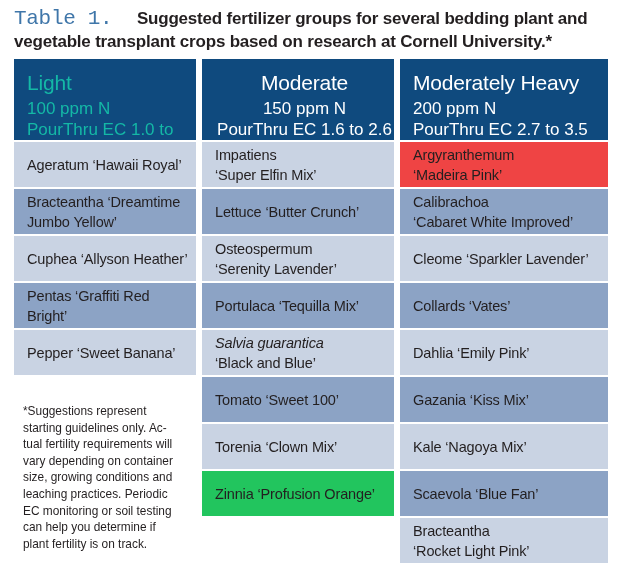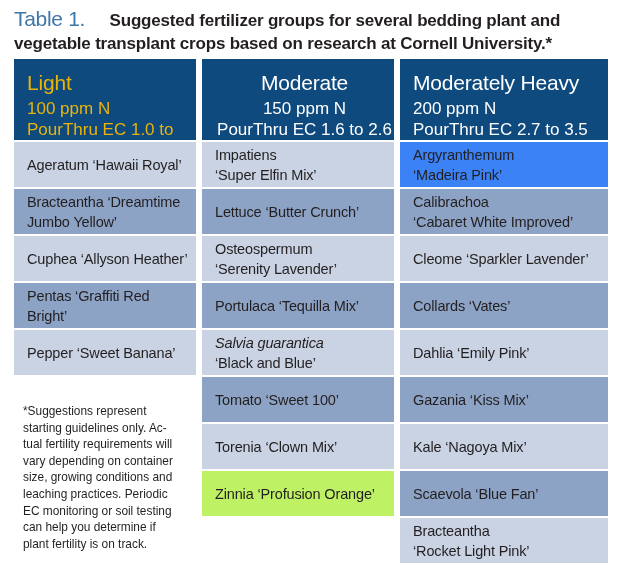--- a/index.html
+++ b/index.html
@@ -14,20 +14,21 @@
   .title{
     position:absolute;left:14px;top:7px;width:598px;
     line-height:23px;
     color:#231f20;
   }
   .title-label{
     color:#3f76a9;
     font-size:21px;
     font-weight:400;
     letter-spacing:-0.3px;
+    font-family:Liberation Mono, monospace;
   }
   .title-text{
     font-size:17px;
     font-weight:700;
     letter-spacing:-0.2px;
     margin-left:20px;
   }
   
   .grid{
     position:absolute;left:14px;top:59px;width:594px;
@@ -90,21 +91,21 @@
 <body>
 
 <div class="page">
 
   <div class="title">
     <span class="title-label" style="color: rgb(63, 118, 169);">Table 1.</span>
     <span class="title-text">Suggested fertilizer groups for several bedding plant and vegetable transplant crops based on research at Cornell University.*</span>
   </div>
 
   <div class="grid">
-    <div class="hcell" style="background: rgb(15, 74, 126); color: #eab308;">
+    <div class="hcell" style="background: rgb(15, 74, 126); color: #14b8a6;">
       <span class="hname">Light</span>
       <span class="hsub">100 ppm N</span>
       <span class="hsub">PourThru EC 1.0 to 1.5</span>
     </div>
     <div class="hcell" style="background: rgb(15, 74, 126); color: rgb(255, 255, 255); text-align: center;">
       <span class="hname">Moderate</span>
       <span class="hsub">150 ppm N</span>
       <span class="hsub">PourThru EC 1.6 to 2.6</span>
     </div>
     <div class="hcell" style="background: rgb(15, 74, 126); color: rgb(255, 255, 255);">
@@ -113,21 +114,21 @@
       <span class="hsub">PourThru EC 2.7 to 3.5</span>
     </div>
 
   <div class="cell light" style="background: rgb(201, 211, 227);">
         <span class="line">Ageratum ‘Hawaii Royal’</span>
       </div>
       <div class="cell light" style="background: rgb(201, 211, 227); justify-content: center;">
         <span class="line">Impatiens</span>
         <span class="line">‘Super Elfin Mix’</span>
       </div>
-      <div class="cell light" style="background: #3b82f6;">
+      <div class="cell light" style="background: #ef4444;">
         <span class="line">Argyranthemum</span>
         <span class="line">‘Madeira Pink’</span>
       </div>
       <div class="cell dark" style="background: rgb(140, 163, 197);">
         <span class="line">Bracteantha ‘Dreamtime</span>
         <span class="line">Jumbo Yellow’</span>
       </div>
       <div class="cell dark" style="background: rgb(140, 163, 197);">
         <span class="line">Lettuce ‘Butter Crunch’</span>
       </div>
@@ -173,21 +174,21 @@
         <span class="line">Gazania ‘Kiss Mix’</span>
       </div>
       <div class="cell empty"></div>
       <div class="cell light" style="background: rgb(201, 211, 227);">
         <span class="line">Torenia ‘Clown Mix’</span>
       </div>
       <div class="cell light" style="background: rgb(201, 211, 227);">
         <span class="line">Kale ‘Nagoya Mix’</span>
       </div>
       <div class="cell empty"></div>
-      <div class="cell dark" style="background: #bef264; justify-content: center;">
+      <div class="cell dark" style="background: #22c55e; justify-content: center;">
         <span class="line">Zinnia ‘Profusion Orange’</span>
       </div>
       <div class="cell dark" style="background: rgb(140, 163, 197);">
         <span class="line">Scaevola ‘Blue Fan’</span>
       </div>
       <div class="cell empty"></div>
       <div class="cell empty"></div>
       <div class="cell light" style="background: rgb(201, 211, 227);">
         <span class="line">Bracteantha</span>
         <span class="line">‘Rocket Light Pink’</span>

